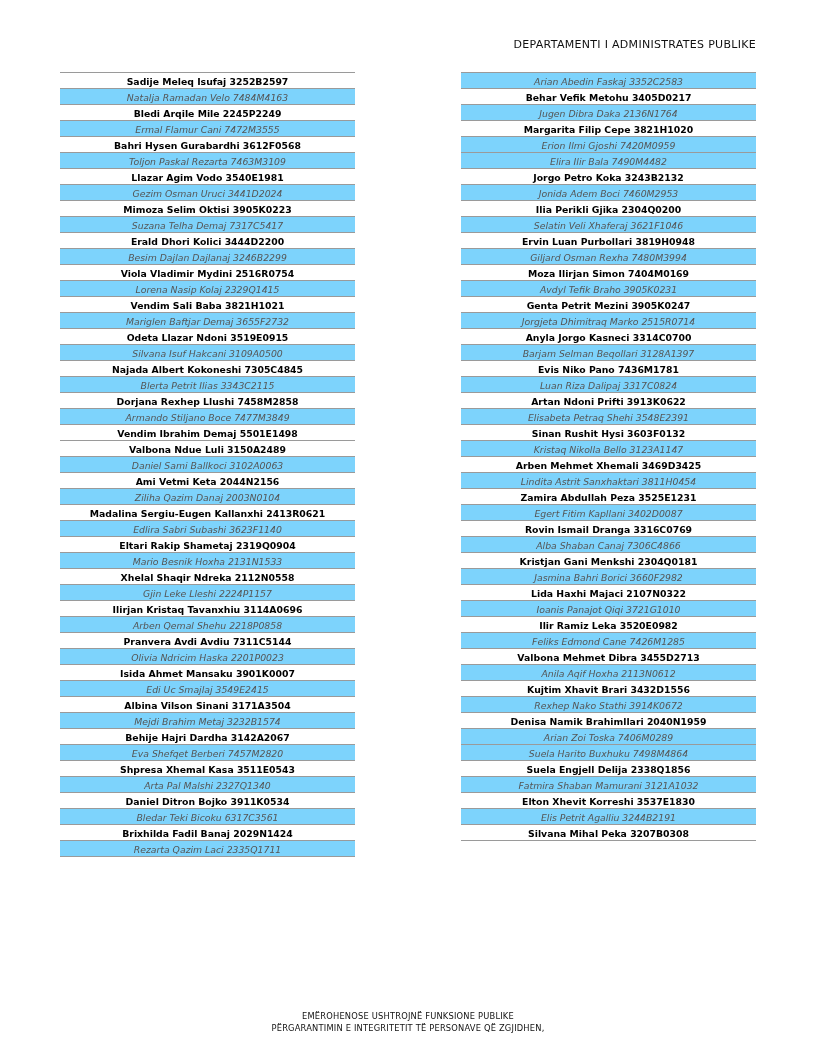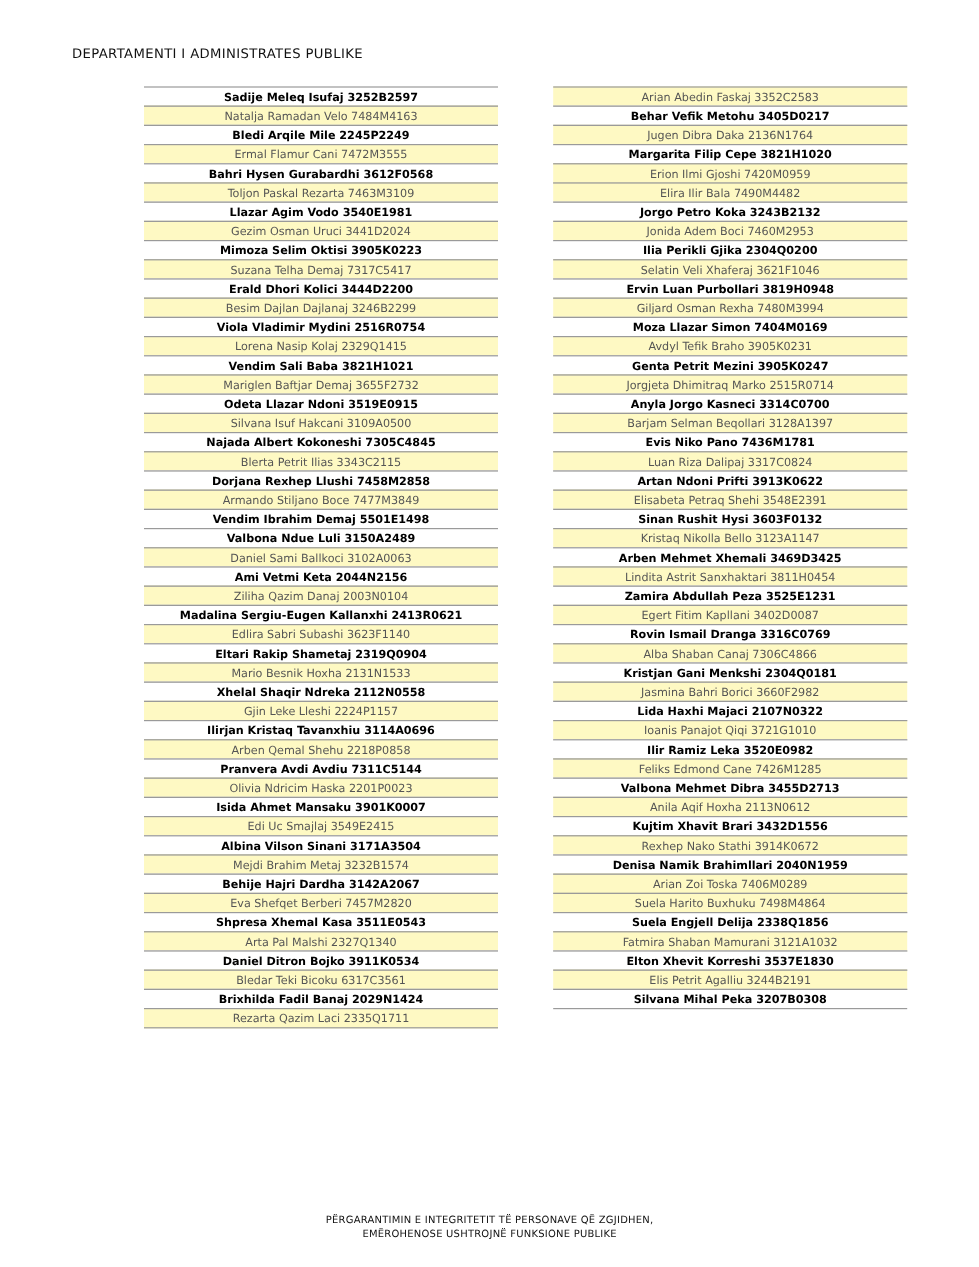--- a/index.html
+++ b/index.html
@@ -16,53 +16,54 @@
     overflow: hidden;
   }
   .page {
     width: 816px;
     height: 1056px;
     box-sizing: border-box;
     padding: 30px 60px 20px 60px;
     position: relative;
   }
   .doc-title {
-    text-align: left;
+    text-align: right;
     font-size: 11px;
     letter-spacing: 0.3px;
     color: #111;
     margin-top: 8px;
     margin-bottom: 22px;
     font-family: "DejaVu Sans", sans-serif;
   }
   .columns {
     display: flex;
-    justify-content: flex-end;
+    justify-content: space-between;
     gap: 46px;
   }
   .col {
     width: 295px;
   }
   .row {
     height: 17px;
     line-height: 17px;
     box-sizing: border-box;
     text-align: center;
     font-size: 9.3px;
     white-space: nowrap;
     overflow: hidden;
     border-top: 1px solid #9a9a9a;
     border-bottom: 1px solid #9a9a9a;
     margin-top: -1px;
     padding: 0 2px;
   }
   .row.shaded {
-    background: #fef9c3;
+    background: #7dd3fc;
     color: #555555;
     font-weight: normal;
+    font-style: italic;
   }
   .row.plain {
     background: #ffffff;
     color: #000000;
     font-weight: bold;
   }
   .footer {
     position: absolute;
     left: 0;
     right: 0;
@@ -141,21 +142,21 @@
         <div class="row shaded">Jugen Dibra Daka 2136N1764</div>
         <div class="row plain">Margarita Filip Cepe 3821H1020</div>
         <div class="row shaded">Erion Ilmi Gjoshi 7420M0959</div>
         <div class="row shaded">Elira Ilir Bala 7490M4482</div>
         <div class="row plain">Jorgo Petro Koka 3243B2132</div>
         <div class="row shaded">Jonida Adem Boci 7460M2953</div>
         <div class="row plain">Ilia Perikli Gjika 2304Q0200</div>
         <div class="row shaded">Selatin Veli Xhaferaj 3621F1046</div>
         <div class="row plain">Ervin Luan Purbollari 3819H0948</div>
         <div class="row shaded">Giljard Osman Rexha 7480M3994</div>
-        <div class="row plain">Moza Llazar Simon 7404M0169</div>
+        <div class="row plain">Moza Ilirjan Simon 7404M0169</div>
         <div class="row shaded">Avdyl Tefik Braho 3905K0231</div>
         <div class="row plain">Genta Petrit Mezini 3905K0247</div>
         <div class="row shaded">Jorgjeta Dhimitraq Marko 2515R0714</div>
         <div class="row plain">Anyla Jorgo Kasneci 3314C0700</div>
         <div class="row shaded">Barjam Selman Beqollari 3128A1397</div>
         <div class="row plain">Evis Niko Pano 7436M1781</div>
         <div class="row shaded">Luan Riza Dalipaj 3317C0824</div>
         <div class="row plain">Artan Ndoni Prifti 3913K0622</div>
         <div class="row shaded">Elisabeta Petraq Shehi 3548E2391</div>
         <div class="row plain">Sinan Rushit Hysi 3603F0132</div>
@@ -181,17 +182,17 @@
         <div class="row shaded">Suela Harito Buxhuku 7498M4864</div>
         <div class="row plain">Suela Engjell Delija 2338Q1856</div>
         <div class="row shaded">Fatmira Shaban Mamurani 3121A1032</div>
         <div class="row plain">Elton Xhevit Korreshi 3537E1830</div>
         <div class="row shaded">Elis Petrit Agalliu 3244B2191</div>
         <div class="row plain">Silvana Mihal Peka 3207B0308</div>
       </div>
   </div>
 
   <div class="footer">
+    <div>EMËROHENOSE USHTROJNË FUNKSIONE PUBLIKE</div>
     <div>PËRGARANTIMIN E INTEGRITETIT TË PERSONAVE QË ZGJIDHEN,</div>
-    <div>EMËROHENOSE USHTROJNË FUNKSIONE PUBLIKE</div>
   </div>
 
 </div>
 
 </body></html>

